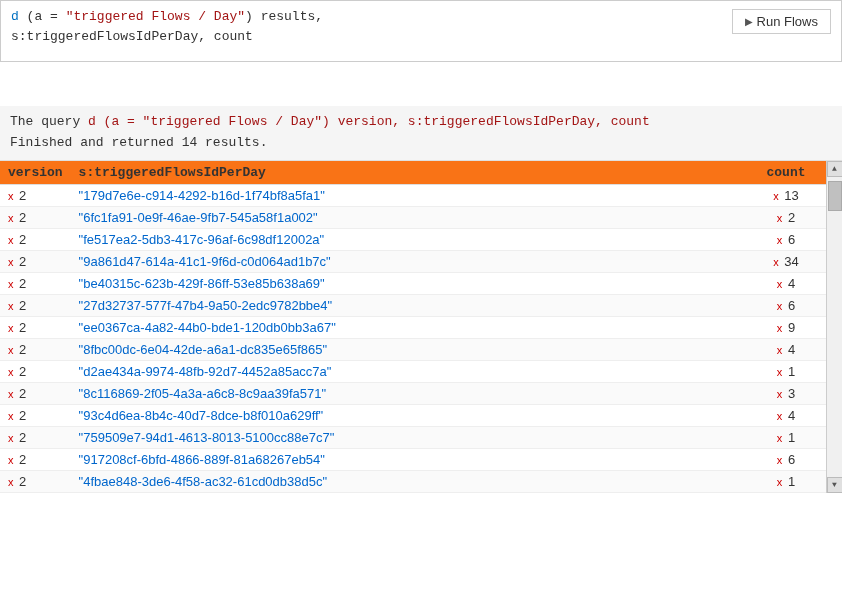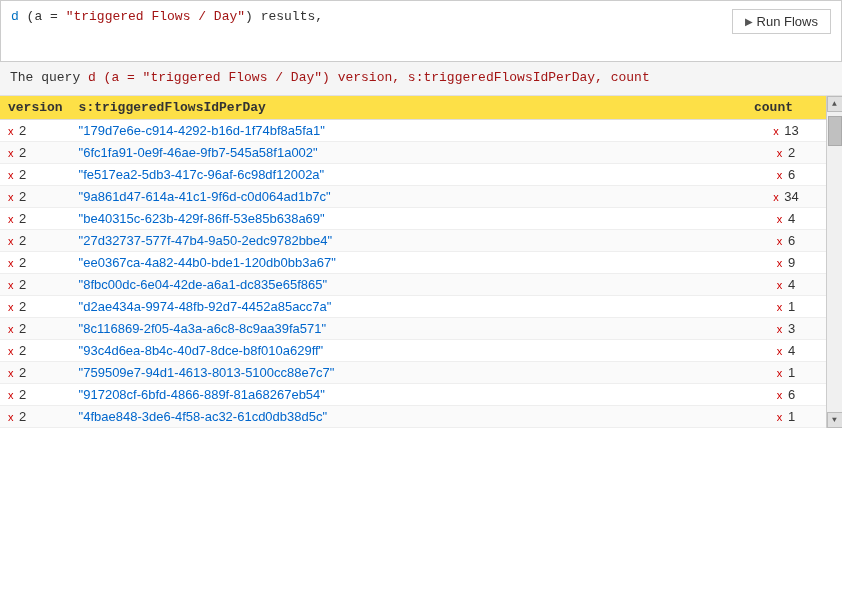--- a/index.html
+++ b/index.html
@@ -58,20 +58,21 @@
       color: #555;
       font-size: 10px;
     }
 
     .info-bar {
       background: #f5f5f5;
       padding: 6px 10px;
       font-size: 13px;
       border-bottom: 1px solid #e0e0e0;
       line-height: 1.6;
+      margin-top: 44px;
     }
 
     .info-bar .query-inline {
       color: #a31515;
     }
 
     .results-container {
       overflow: hidden;
       position: relative;
     }
@@ -127,34 +128,34 @@
       left: 1px;
     }
 
     table {
       width: calc(100% - 16px);
       border-collapse: collapse;
       font-size: 13px;
     }
 
     thead tr {
-      background: #fde047;
+      background: #f97316;
     }
 
     thead th {
       text-align: left;
       padding: 4px 8px;
       font-weight: bold;
       color: #333;
       border-bottom: 1px solid #ddd;
       font-family: 'Consolas', 'Courier New', monospace;
     }
 
     thead th.col-count {
-      text-align: left;
+      text-align: center;
     }
 
     tbody tr {
       border-bottom: 1px solid #eee;
     }
 
     tbody tr:nth-child(even) {
       background: #fafafa;
     }
 
@@ -197,29 +198,31 @@
     .col-version { width: 70px; }
     .col-id { }
     .col-count { width: 80px; text-align: right; }
   </style>
 </head>
 <body>
 
 <div class="top-bar">
   <div class="query-text">
     <span class="query-keyword">d</span><span class="query-plain"> (a = </span><span class="query-string">"triggered Flows / Day"</span><span class="query-plain">) results,</span><br>
+    <span class="query-plain">s:triggeredFlowsIdPerDay, count</span>
   </div>
   <button class="run-query-btn">
     <span class="play-icon">▶</span>
     <span>Run Flows</span>
   </button>
 </div>
 
 <div class="info-bar">
   <span>The query </span><span class="query-inline">d (a = "triggered Flows / Day") version, s:triggeredFlowsIdPerDay, count</span><br>
+  <span>Finished and returned 14 results.</span>
 </div>
 
 <div class="results-container">
   <div class="results-table-wrapper" style="position:relative;">
     <table>
       <thead>
         <tr>
           <th class="col-version">version</th>
           <th class="col-id">s:triggeredFlowsIdPerDay</th>
           <th class="col-count">count</th>

